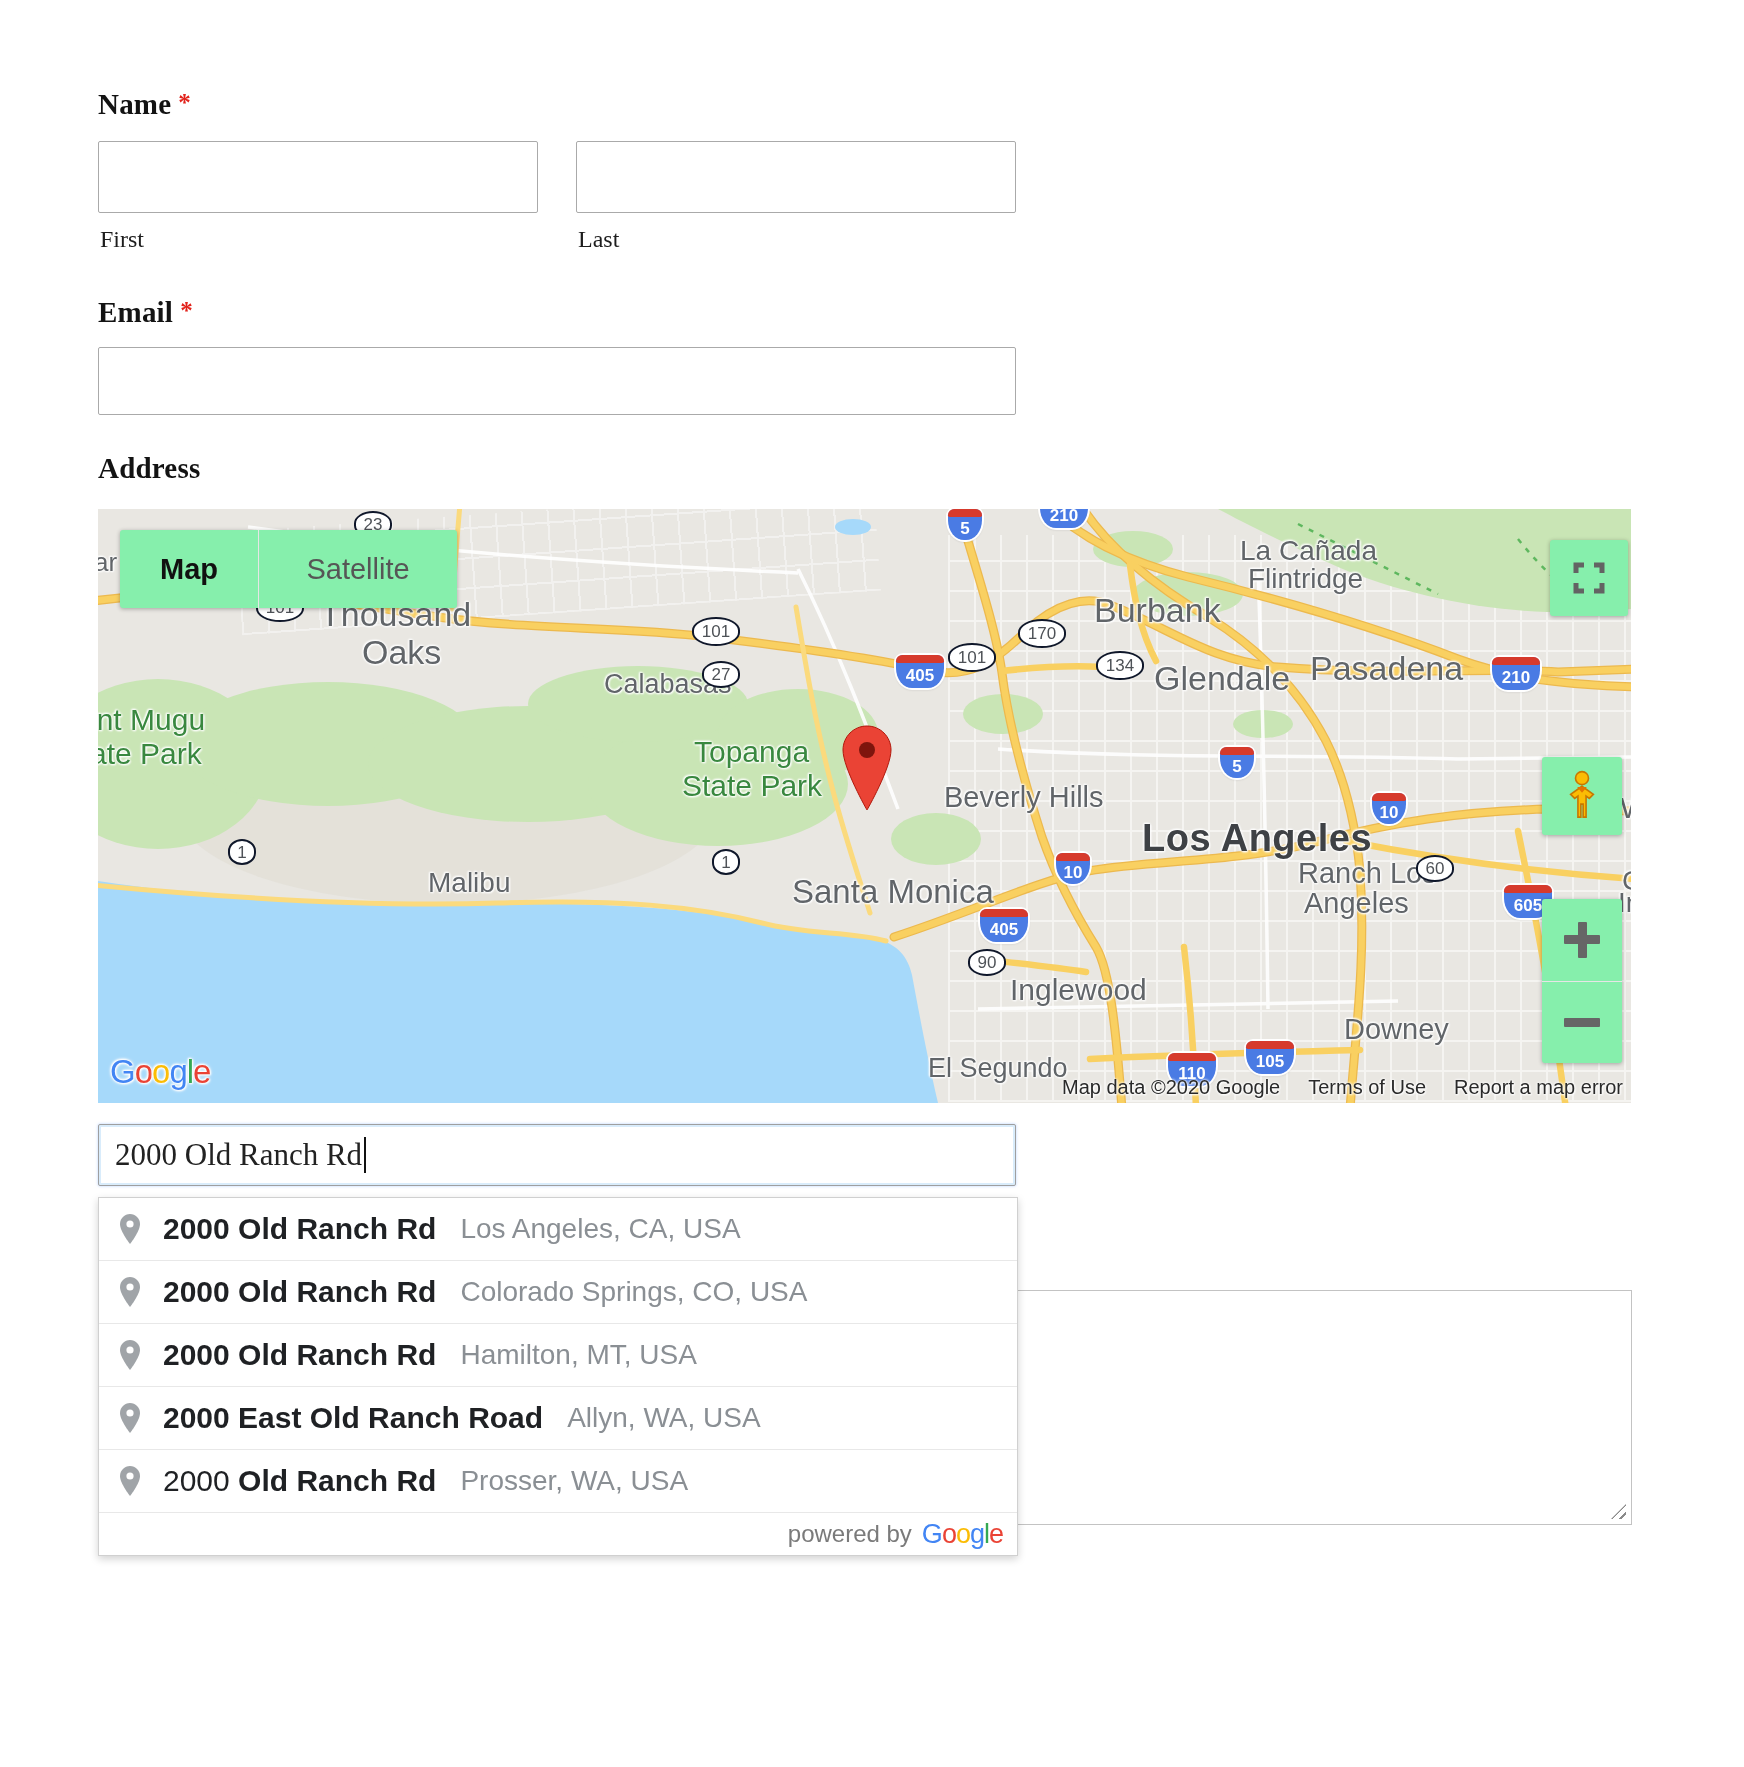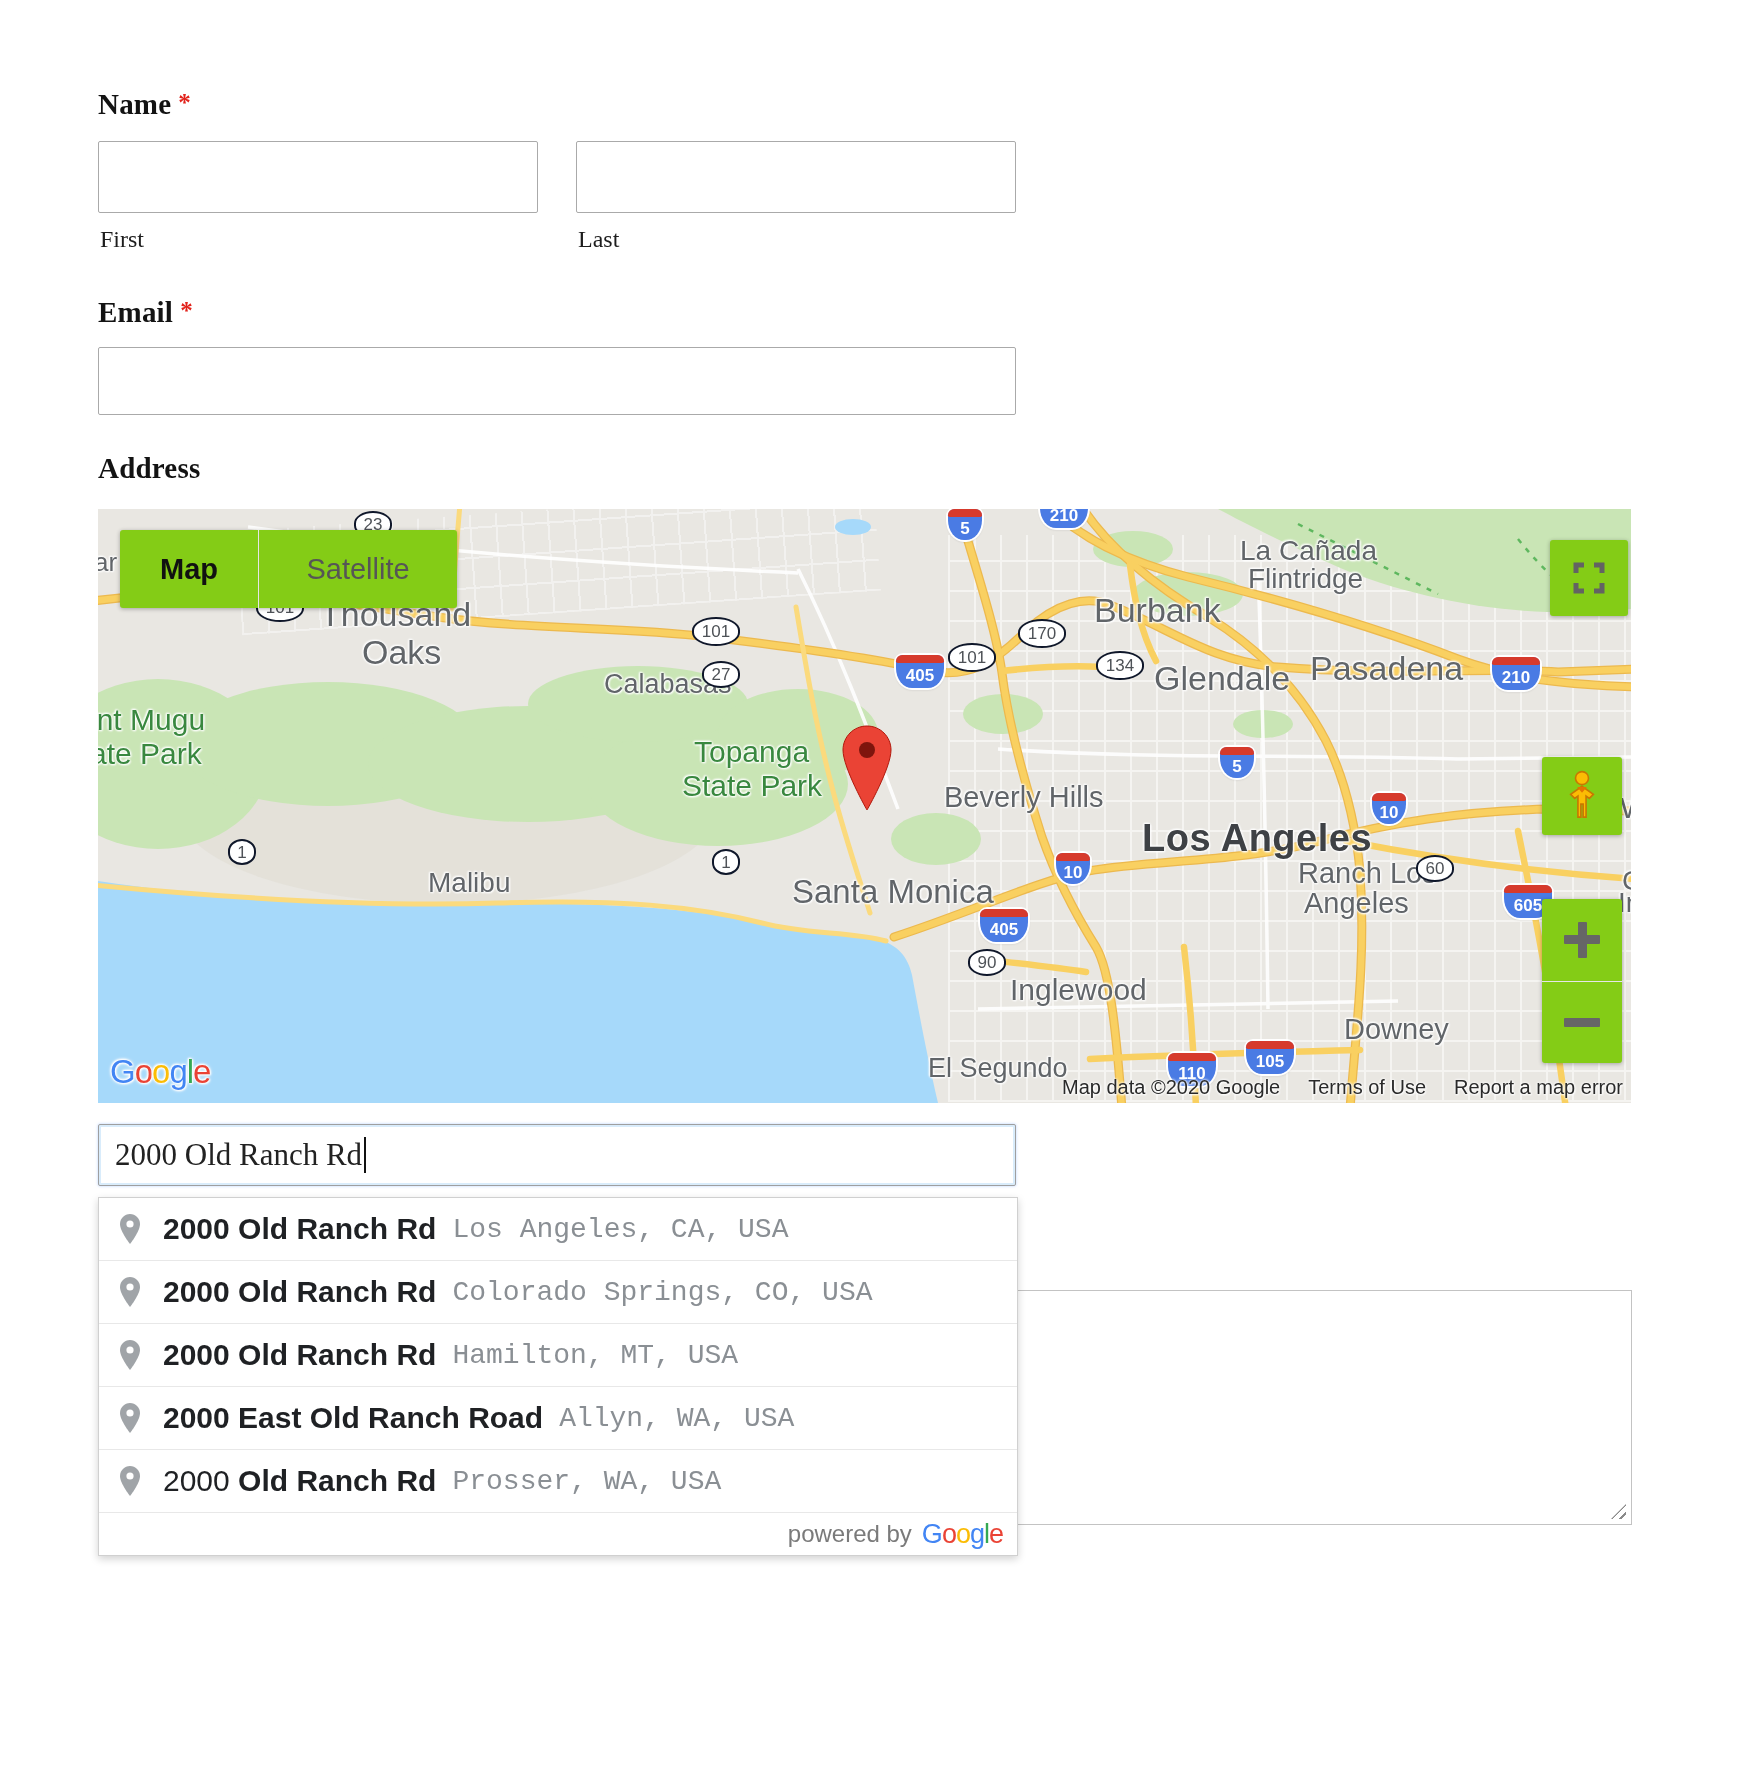--- a/index.html
+++ b/index.html
@@ -37,21 +37,21 @@
           font-family:"Liberation Sans",sans-serif;line-height:1;box-sizing:border-box;}
   .sh-i{background:#4а7be4;background:#4a7be4;color:#fff;font-weight:700;font-size:17px;
         border-radius:7px 7px 16px 16px/7px 7px 20px 20px;
         box-shadow:0 0 0 2px #fff,0 1px 3px rgba(0,0,0,.3);padding-top:8px;}
   .sh-i::before{content:"";position:absolute;top:0;left:0;right:0;height:8px;background:#d63a2c;
         border-radius:7px 7px 2px 2px;}
   .sh-o{background:#fff;border:2px solid #0f172a;border-radius:50%/46%;color:#4e5257;font-size:17px;}
   .iz-s{width:34px;height:31px;} .iz-l{width:48px;height:33px;}
   .oz-s{width:28px;height:26px;} .oz-m{width:38px;height:27px;} .oz-l{width:48px;height:29px;}
   .marker{left:744px;top:216px;width:50px;height:86px;z-index:4;}
-  .mctl{background:#84cc16;border-radius:3px;box-shadow:0 1px 4px rgba(0,0,0,.3);z-index:6;}
+  .mctl{background:#86efac;border-radius:3px;box-shadow:0 1px 4px rgba(0,0,0,.3);z-index:6;}
   .tabbar{left:22px;top:21px;height:78px;display:flex;font-family:"Liberation Sans",sans-serif;}
   .tab{display:flex;align-items:center;justify-content:center;font-size:29px;cursor:pointer;}
   .tab-map{width:138px;font-weight:700;color:#111;border-right:1px solid #e6e6e6;}
   .tab-sat{width:198px;color:#565656;}
   .zoomctl{left:1444px;top:390px;width:80px;height:164px;display:flex;flex-direction:column;}
   .zbtn{flex:1;display:flex;align-items:center;justify-content:center;cursor:pointer;position:relative;}
   .zbtn.plus{border-bottom:1px solid #e6e6e6;}
   .bar-h{width:36px;height:9px;background:#666;border-radius:1px;}
   .bar-v{position:absolute;width:9px;height:36px;background:#666;border-radius:1px;}
   .pegman{left:1444px;top:248px;width:80px;height:78px;display:flex;align-items:center;justify-content:center;cursor:pointer;}
@@ -62,21 +62,21 @@
   .attrib{right:8px;bottom:4px;display:flex;gap:28px;z-index:7;font-family:"Liberation Sans",sans-serif;
           font-size:20px;color:#2a2a2a;text-shadow:0 0 3px #fff,0 0 3px #fff,1px 1px 2px #fff;}
   
   .pac{left:98px;top:1197px;width:918px;background:#fff;border:1px solid #d0d0d0;
        box-shadow:0 3px 8px rgba(0,0,0,.18);z-index:10;font-family:"Liberation Sans",sans-serif;}
   .pac-row{height:62px;display:flex;align-items:center;padding-left:18px;cursor:pointer;}
   .pac-row + .pac-row{border-top:1px solid #e8e8e8;}
   .pac-pin{width:26px;height:32px;margin-right:20px;flex:0 0 auto;}
   .pac-main{font-weight:700;font-size:30px;color:#1f2124;white-space:pre;}
   .pac-prefix{font-weight:400;font-size:30px;color:#1f2124;white-space:pre;}
-  .pac-sec{font-size:28px;color:#8a8f94;margin-left:16px;white-space:nowrap;font-family:Liberation Mono, monospace;}
+  .pac-sec{font-size:28px;color:#8a8f94;margin-left:24px;white-space:nowrap;}
   .pac-footer{height:42px;border-top:1px solid #e8e8e8;display:flex;align-items:center;
               justify-content:flex-end;padding-right:14px;gap:10px;}
   .powered{font-size:24px;color:#7a7a7a;}
   .pac-gword{font-size:27px;}
 </style>
 </head>
 <body>
 
 <div class="page">
 

